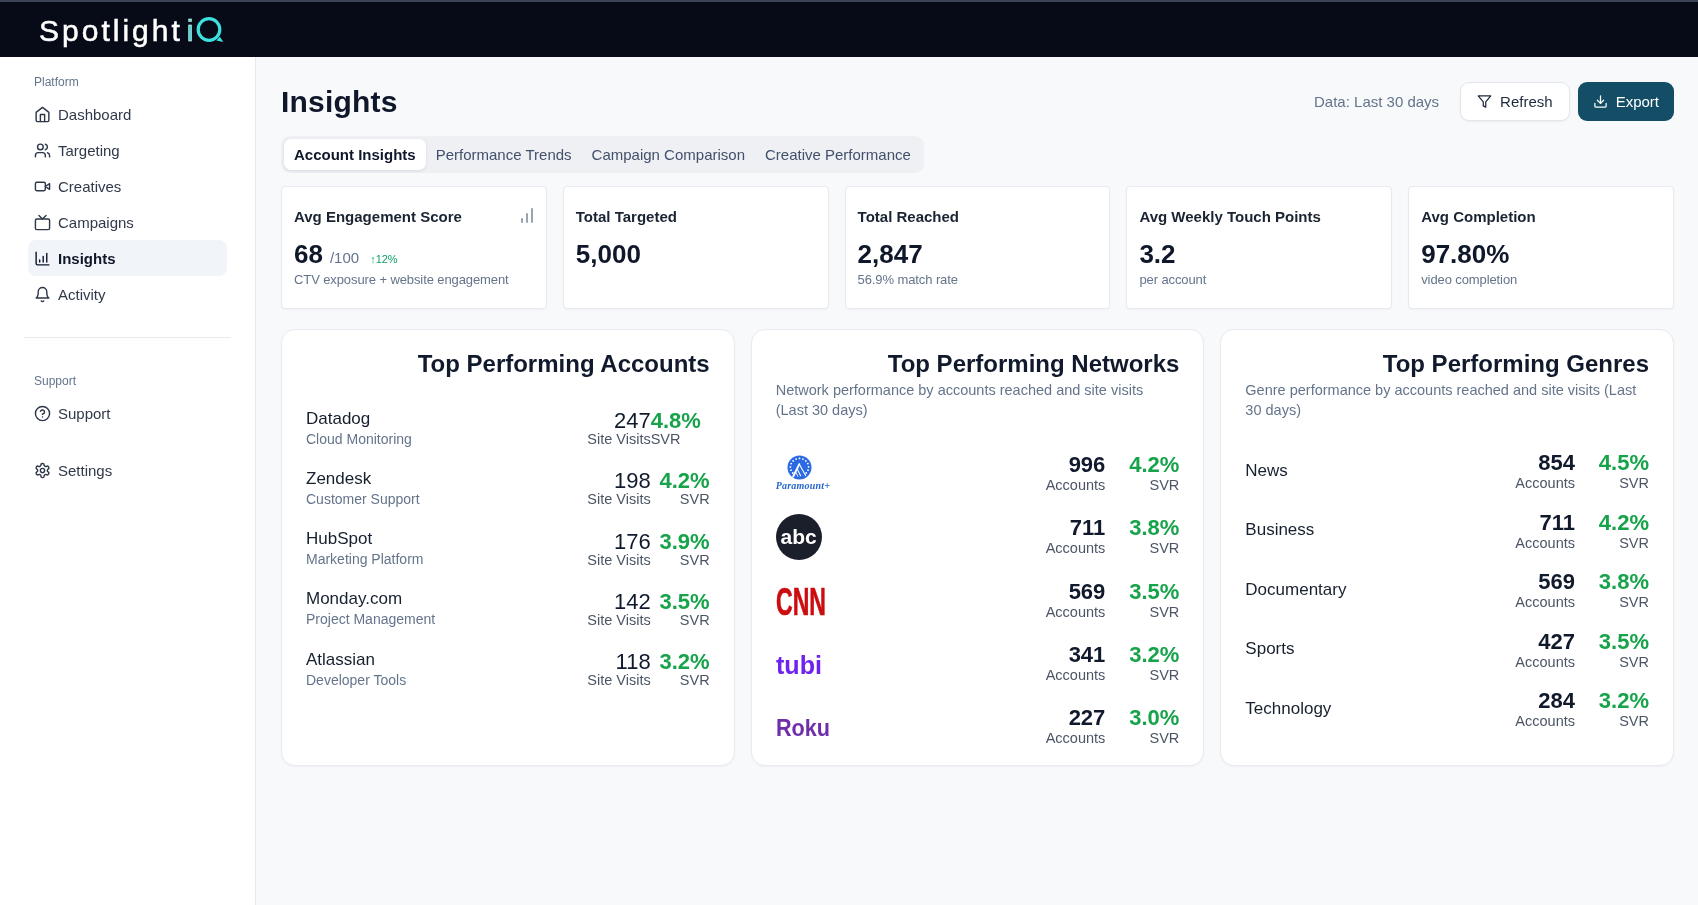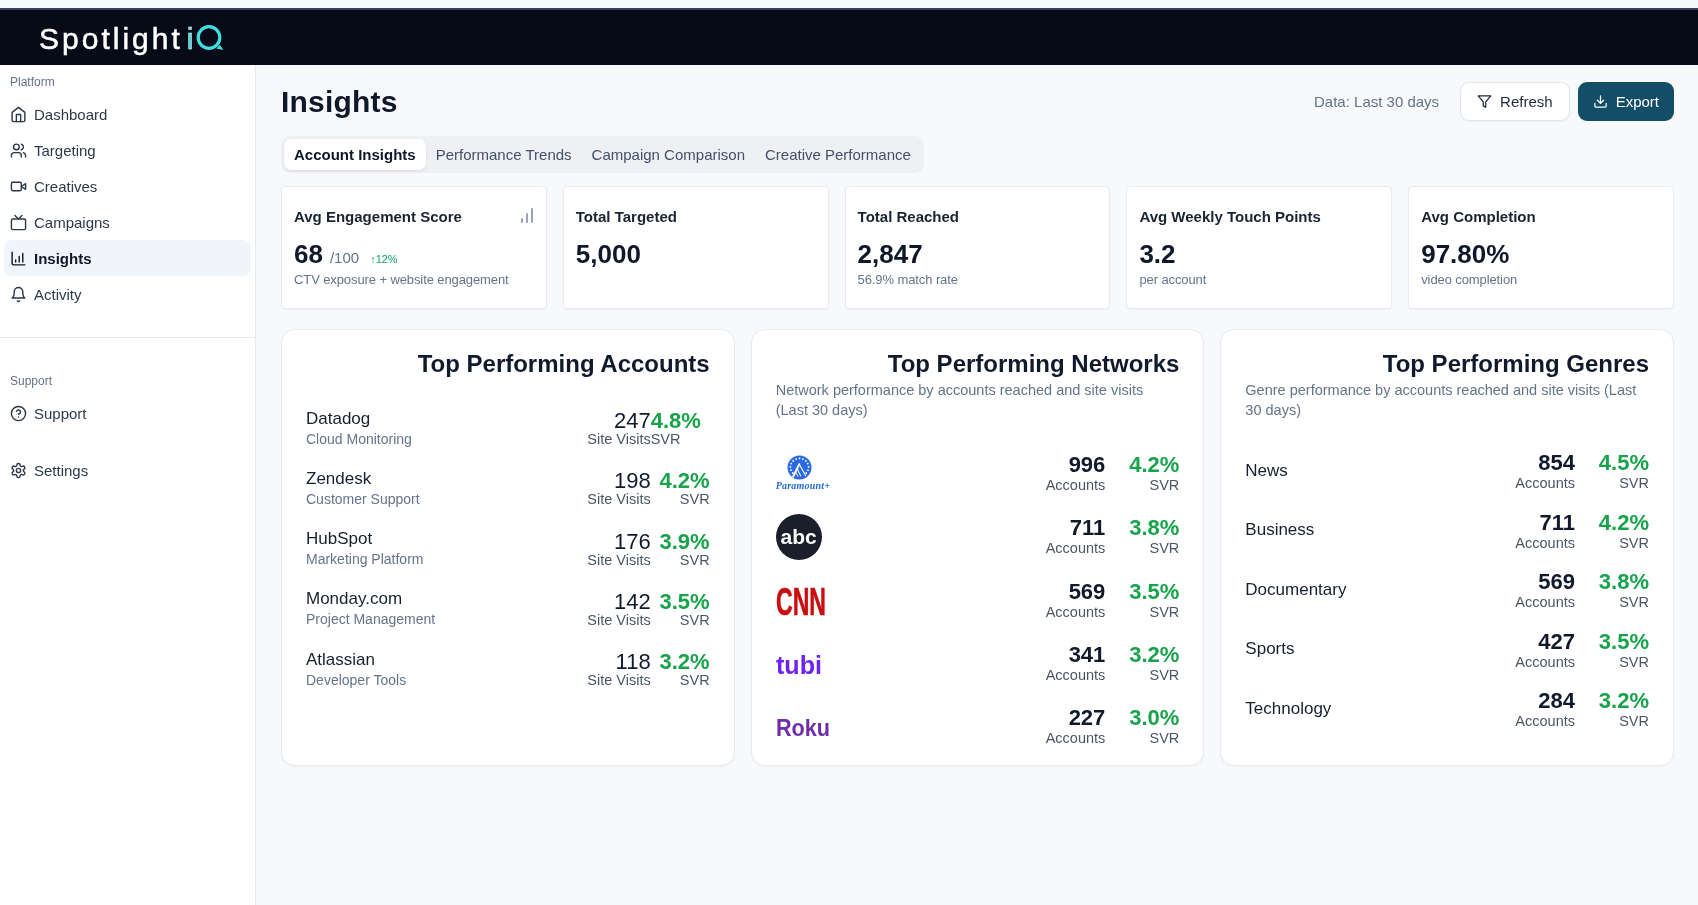--- a/index.html
+++ b/index.html
@@ -1,24 +1,24 @@
 <!DOCTYPE html>
 <html><head>
 <meta charset="utf-8">
 <title>SpotlightIQ - Insights</title>
 <style>
   * { margin:0; padding:0; box-sizing:border-box; }
   html,body { width:1698px; height:905px; overflow:hidden; }
   body { font-family:"Liberation Sans", sans-serif; background:#f8f9fb; color:#0f172a; }
-  .topbar { position:fixed; top:8px; left:0; width:1698px; height:57px; background:#070a17; border-top:2px solid #3b4258; z-index:10; }
+  .topbar { position:fixed; top:0; left:0; width:1698px; height:57px; background:#070a17; border-top:2px solid #3b4258; z-index:10; }
   .logo { position:absolute; left:39px; top:0; height:57px; display:flex; align-items:center; font-size:30px; font-weight:500; color:#fff; letter-spacing:3px; -webkit-text-stroke:0.5px #fff; }
   .logo .li { color:#3fe0e0; margin-left:4px; letter-spacing:0; }
   .logo svg.lq { margin-left:2px; margin-top:-1px; }
   
-  aside { position:fixed; top:57px; left:0; bottom:0; width:256px; background:#ffffff; border-right:1px solid #e7e9ee; padding:0 4px; }
+  aside { position:fixed; top:57px; left:0; bottom:0; width:256px; background:#ffffff; border-right:1px solid #e7e9ee; padding:0 28px; }
   .sec-label { font-size:12px; color:#64748b; margin:19px 0 7px 6px; }
   .nav-item { display:flex; align-items:center; height:36px; border-radius:8px; padding-left:6px; color:#30394a; font-size:15px; cursor:default; }
   .nav-item svg { width:17px; height:17px; flex:none; margin-right:7px; }
   .nav-item.active { background:#f1f4f8; color:#0f172a; font-weight:700; }
   .divider { border-top:1px solid #e7e9ee; margin:25px -4px 0 -4px; }
   .nav-item.gap { margin-top:21px; }
   
   main { margin-left:256px; padding:0 24px 0 25px; }
   .page-head { margin-top:82px; display:flex; align-items:center; }
   h1 { font-size:30px; font-weight:700; color:#0f172a; letter-spacing:0.2px; }

